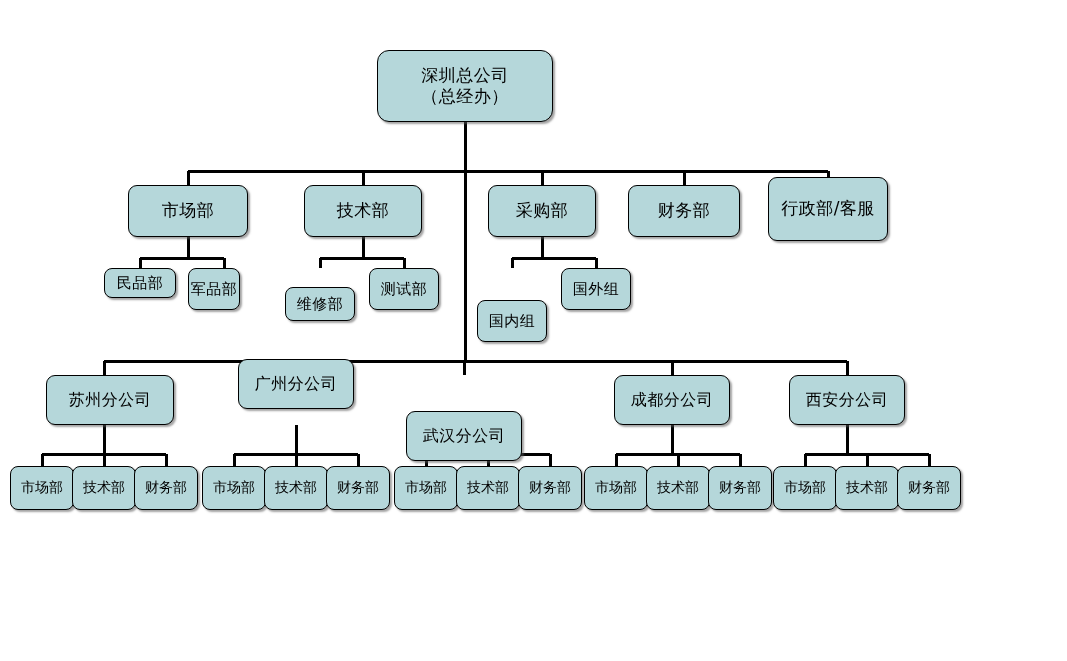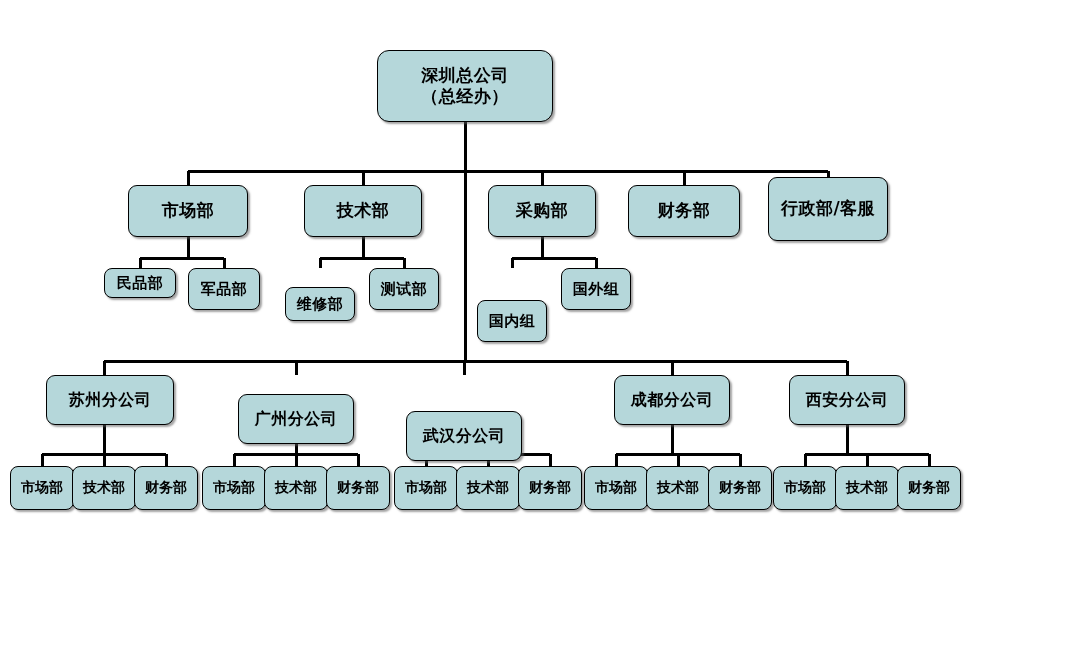--- a/index.html
+++ b/index.html
@@ -28,21 +28,21 @@
     z-index: 2;
     box-sizing: border-box;
     background: #b5d7da;
     border: 1px solid #000000;
     border-radius: 9px;
     display: flex;
     align-items: center;
     justify-content: center;
     text-align: center;
     color: #000000;
-    font-weight: bold;
+    font-weight: normal;
     line-height: 1.25;
     box-shadow: 2px 2px 2px rgba(90, 90, 90, 0.55);
     white-space: pre-line;
     letter-spacing: 0.5px;
   }
   .node.root {
     font-size: 17px;
     border-radius: 12px;
   }
   .node.dept {
@@ -119,27 +119,27 @@
     </svg>
   <div id="nodes-layer">
       <div class="node root" style="left: 377px; top: 50px; width: 176px; height: 72px;">深圳总公司
 （总经办）</div>
       <div class="node dept" style="left: 128px; top: 185px; width: 120px; height: 52px;">市场部</div>
       <div class="node dept" style="left: 304px; top: 185px; width: 118px; height: 52px;">技术部</div>
       <div class="node dept" style="left: 488px; top: 185px; width: 108px; height: 52px;">采购部</div>
       <div class="node dept" style="left: 628px; top: 185px; width: 112px; height: 52px;">财务部</div>
       <div class="node dept" style="left: 768px; top: 177px; width: 120px; height: 64px;">行政部/客服</div>
       <div class="node subdept" style="left: 104px; top: 268px; width: 72px; height: 30px;">民品部</div>
-      <div class="node subdept" style="left: 188px; top: 268px; width: 72px; height: 42px;">军品部</div>
+      <div class="node subdept" style="left: 188px; top: 268px; width: 52px; height: 42px;">军品部</div>
       <div class="node subdept" style="left: 285px; top: 268px; width: 70px; height: 34px; margin-top: 19px;">维修部</div>
       <div class="node subdept" style="left: 369px; top: 268px; width: 70px; height: 42px;">测试部</div>
       <div class="node subdept" style="left: 477px; top: 268px; width: 70px; height: 42px; margin-top: 32px;">国内组</div>
       <div class="node subdept" style="left: 561px; top: 268px; width: 70px; height: 42px;">国外组</div>
       <div class="node branch" style="left: 46px; top: 375px; width: 128px; height: 50px;">苏州分公司</div>
-      <div class="node branch" style="left: 238px; top: 394px; width: 116px; height: 50px;">广州分公司</div>
+      <div class="node branch" style="left: 238px; top: 359px; width: 116px; height: 50px;">广州分公司</div>
       <div class="node branch" style="left: 406px; top: 375px; width: 116px; height: 50px; margin-top: 36px;">武汉分公司</div>
       <div class="node branch" style="left: 614px; top: 375px; width: 116px; height: 50px;">成都分公司</div>
       <div class="node branch" style="left: 789px; top: 375px; width: 116px; height: 50px;">西安分公司</div>
       <div class="node branchdept" style="left: 10px; top: 466px; width: 64px; height: 44px;">市场部</div>
       <div class="node branchdept" style="left: 72px; top: 466px; width: 64px; height: 44px;">技术部</div>
       <div class="node branchdept" style="left: 134px; top: 466px; width: 64px; height: 44px;">财务部</div>
       <div class="node branchdept" style="left: 202px; top: 466px; width: 64px; height: 44px;">市场部</div>
       <div class="node branchdept" style="left: 264px; top: 466px; width: 64px; height: 44px;">技术部</div>
       <div class="node branchdept" style="left: 326px; top: 466px; width: 64px; height: 44px;">财务部</div>
       <div class="node branchdept" style="left: 394px; top: 466px; width: 64px; height: 44px;">市场部</div>

